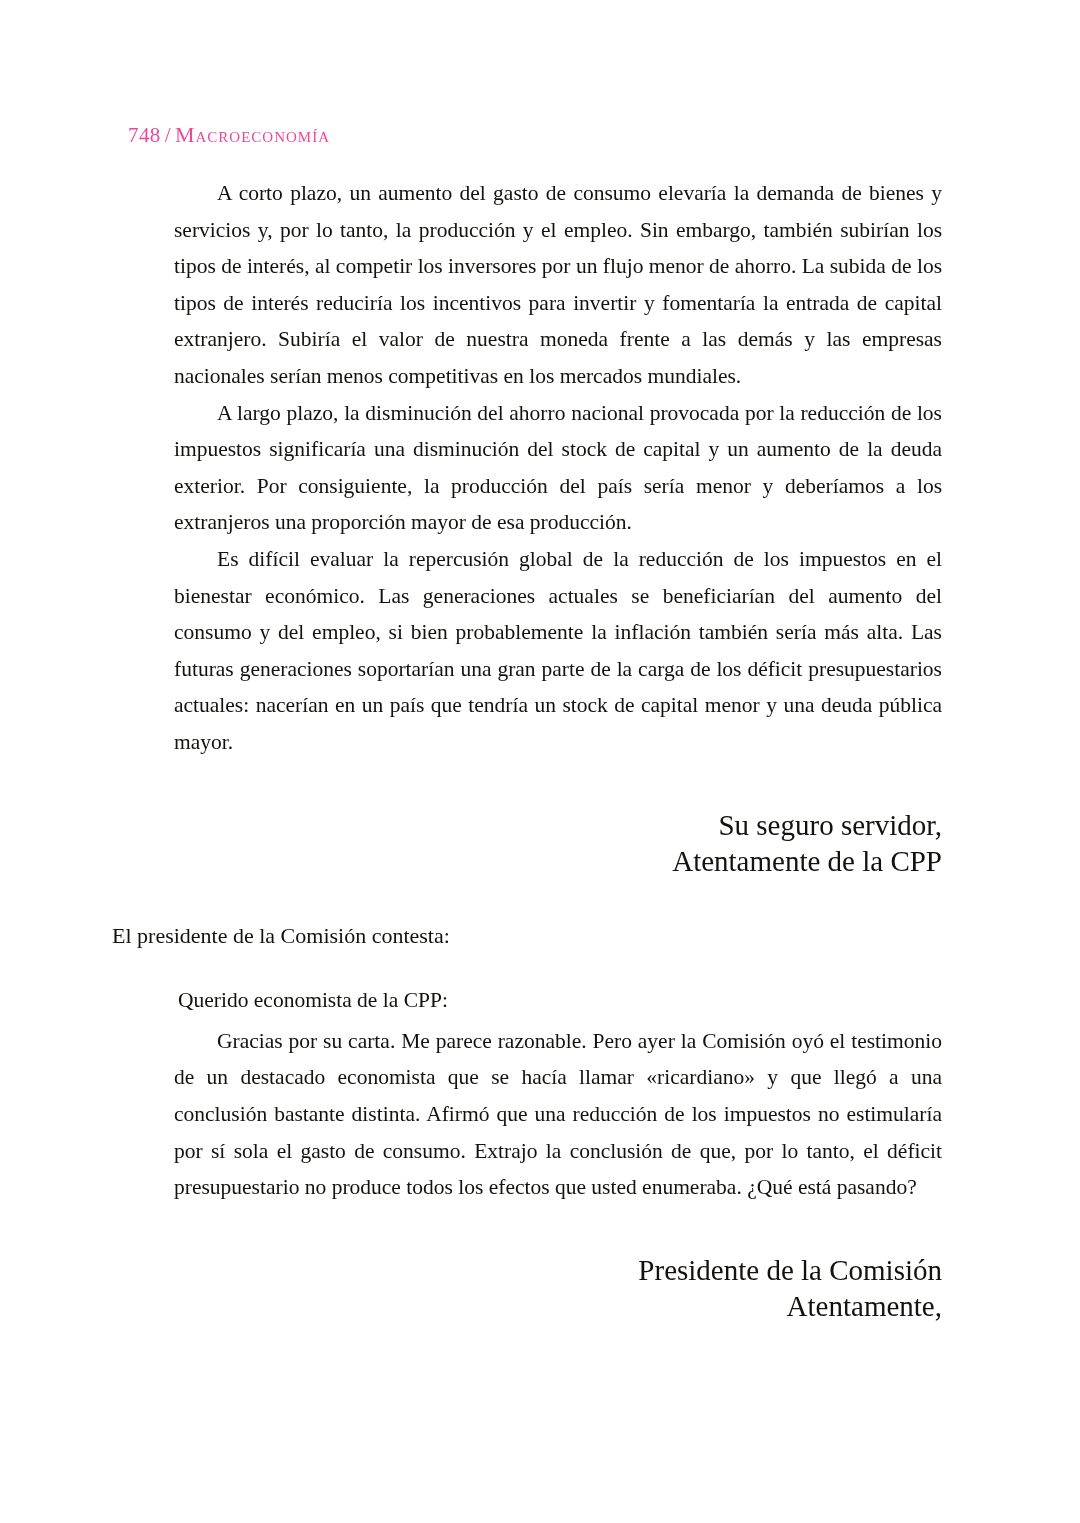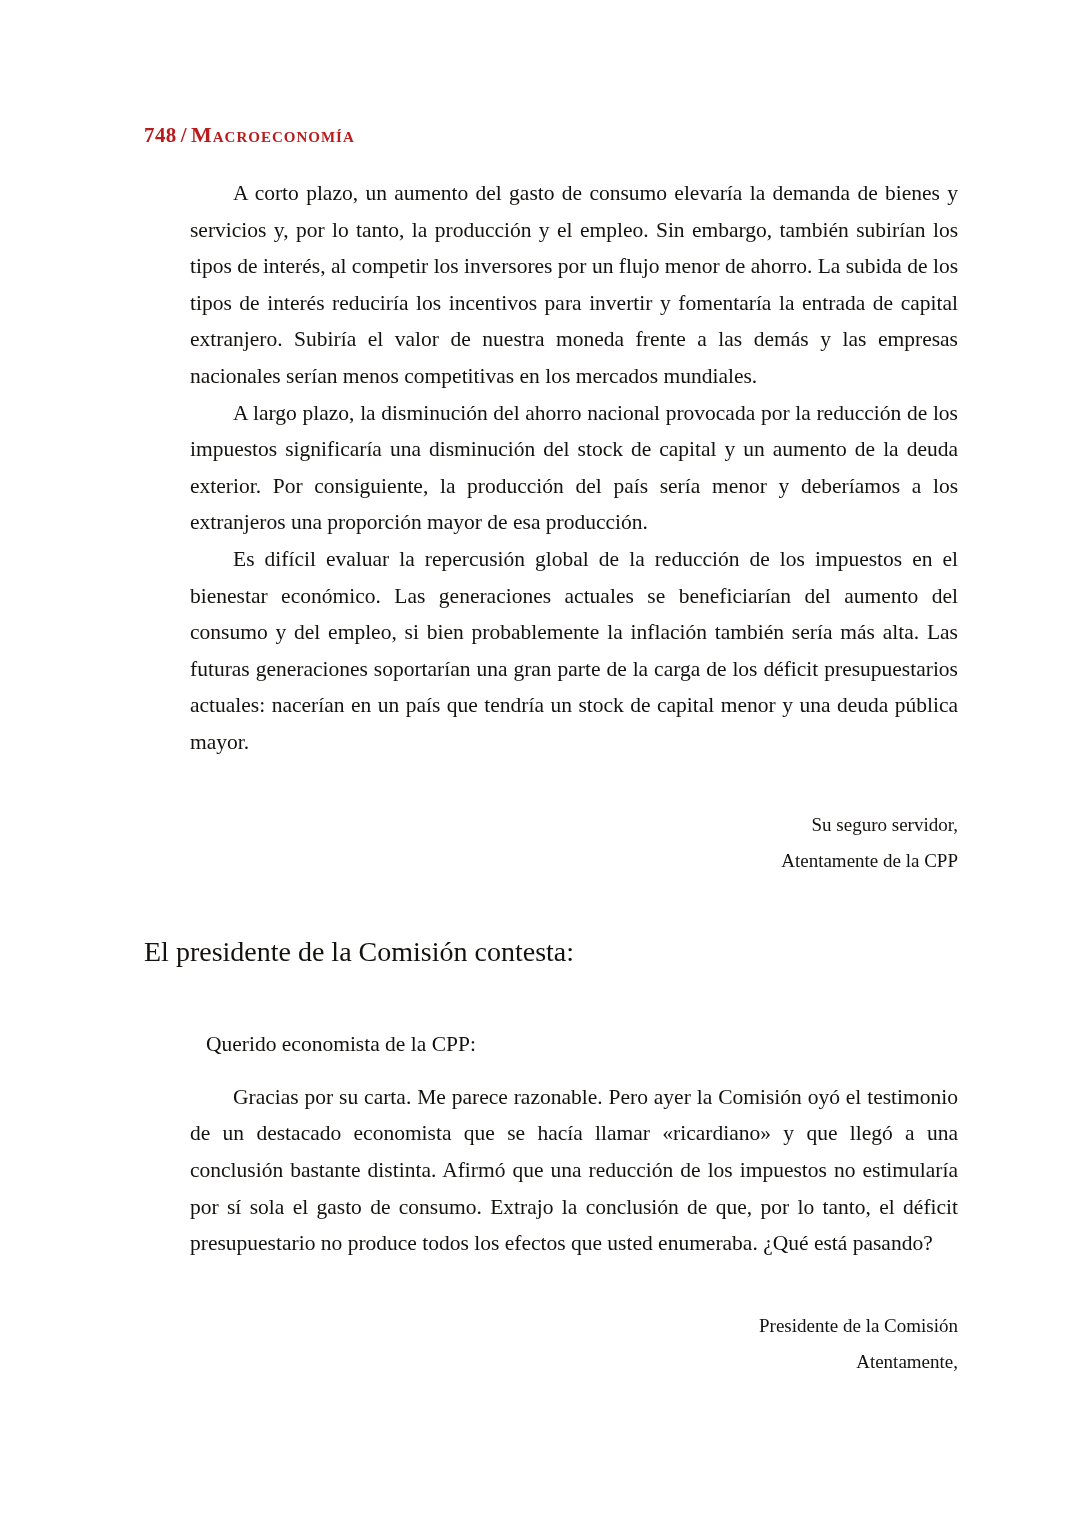--- a/index.html
+++ b/index.html
@@ -13,40 +13,39 @@
     height: 1523px;
     background: #ffffff;
     color: #14120f;
     font-family: "Liberation Serif", "DejaVu Serif", serif;
     overflow: hidden;
   }
 
   
   .running-head {
     position: absolute;
-    left: 144px;
+    left: 128px;
     top: 122px;
     font-size: 21px;
     letter-spacing: 0.4px;
-    color: #b91c1c;
+    color: #ec4899;
     white-space: nowrap;
-    font-weight: bold;
   }
   .running-head .folio { font-variant: normal; }
   .running-head .sep { padding: 0 4px; }
   .running-head .bookname {
     font-variant: small-caps;
     letter-spacing: 1.0px;
     font-size: 22px;
   }
 
   
   .textframe {
     position: absolute;
-    left: 128px;
+    left: 112px;
     top: 175px;
     width: 830px;   
   }
 
   
   .letter {
     margin-left: 62px;   
     width: 768px;
   }
 
@@ -56,42 +55,42 @@
     text-justify: inter-word;
     font-size: 21.5px;
     line-height: 36.6px;
     hyphens: manual;
   }
   p.body.indent { text-indent: 2.0em; }
 
   .sig {
     margin: 0;
     text-align: right;
-    font-size: 19px;
+    font-size: 29px;
     line-height: 36.6px;
   }
 
   .gap-sig-top   { height: 46px; }
   .gap-after-sig { height: 38px; }
   .gap-before-letter2 { height: 24px; }
   .gap-after-sig2 { height: 34px; }
 
   .lead {
-    margin: 16px;
+    margin: 4px;
     font-size: 21.5px;
     line-height: 36.6px;
     text-align: left;
     text-indent: 0;
   }
 
   p.outer {
-    margin: 16px;
+    margin: 0;
     width: 830px;
     text-align: justify;
-    font-size: 28px;
+    font-size: 22px;
     line-height: 36.6px;
     text-indent: 0;
   }
 </style>
 </head>
 <body>
 
 <div class="page">
 
   <div class="running-head">

